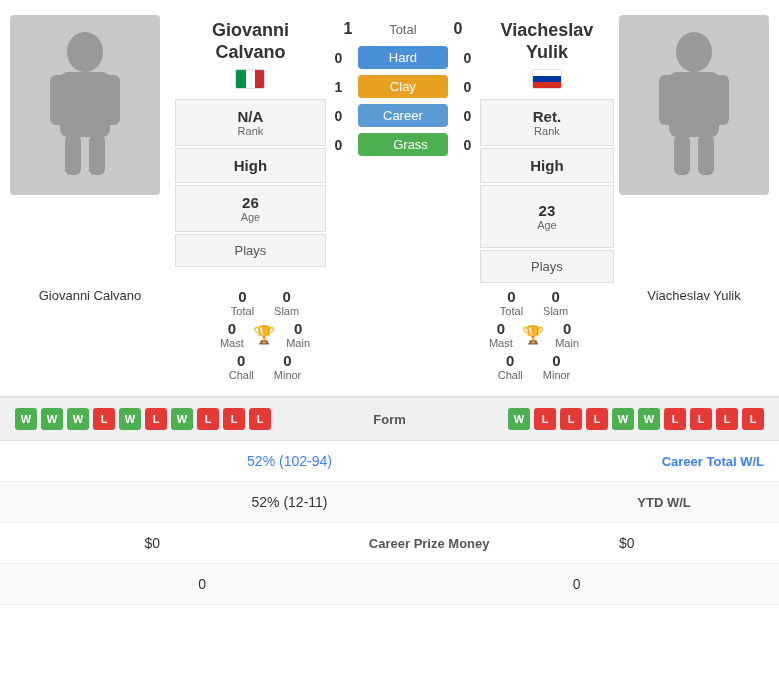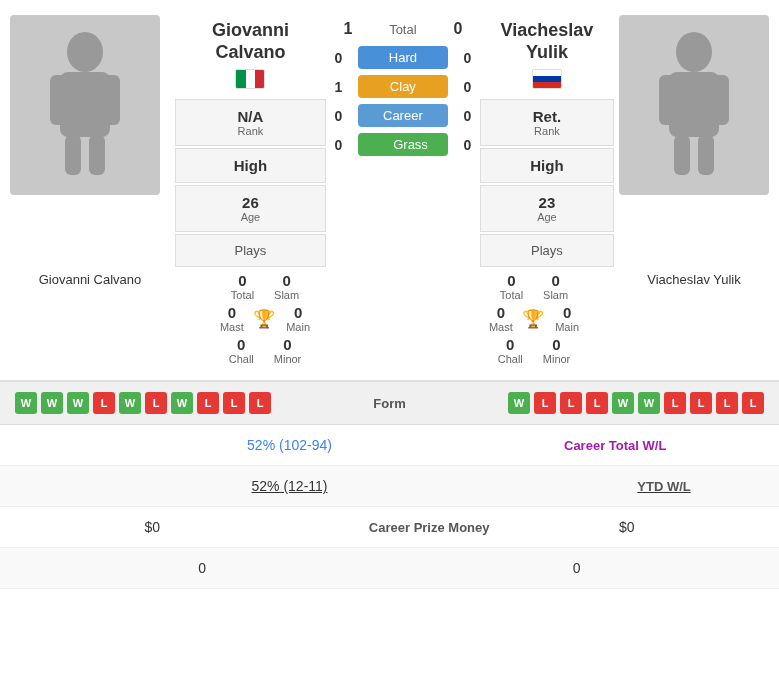--- a/index.html
+++ b/index.html
@@ -95,21 +95,21 @@
         <div style="flex:1; background:#d52b1e;"></div>
       </div>
 
       <div style="background:#f5f5f5; border:1px solid #ddd; width:100%; text-align:center; padding:8px 5px; margin-top:10px;">
         <div style="font-size:15px; font-weight:bold; color:#333;">Ret.</div>
         <div style="font-size:11px; color:#666;">Rank</div>
       </div>
       <div style="background:#f5f5f5; border:1px solid #ddd; width:100%; text-align:center; padding:8px 5px; margin-top:2px;">
         <div style="font-size:15px; font-weight:bold; color:#333;">High</div>
       </div>
-      <div style="background:#f5f5f5; border:1px solid #ddd; width:100%; text-align:center; padding:8px 5px; margin-top:2px;">
+      <div style="background:#f5f5f5; border:1px solid #ddd; width:100%; text-align:center; padding:16px 5px; margin-top:2px;">
         <div style="font-size:15px; font-weight:bold; color:#333;">23</div>
         <div style="font-size:11px; color:#666;">Age</div>
       </div>
       <div style="background:#f5f5f5; border:1px solid #ddd; width:100%; text-align:center; padding:8px 5px; margin-top:2px;">
         <div style="font-size:13px; color:#555;">Plays</div>
       </div>
     </div>
 
     <div style="width:150px; flex-shrink:0; display:flex; flex-direction:column; align-items:center;">
       <div style="width:150px; height:180px; background:#c8c8c8; border-radius:4px; display:flex; align-items:center; justify-content:center; overflow:hidden;">
@@ -231,24 +231,24 @@
         <div style="width:22px;height:22px;border-radius:3px;background:#4caf50;display:flex;align-items:center;justify-content:center;font-size:11px;font-weight:bold;color:#fff;">W</div>
         <div style="width:22px;height:22px;border-radius:3px;background:#e53935;display:flex;align-items:center;justify-content:center;font-size:11px;font-weight:bold;color:#fff;">L</div>
         <div style="width:22px;height:22px;border-radius:3px;background:#e53935;display:flex;align-items:center;justify-content:center;font-size:11px;font-weight:bold;color:#fff;">L</div>
         <div style="width:22px;height:22px;border-radius:3px;background:#e53935;display:flex;align-items:center;justify-content:center;font-size:11px;font-weight:bold;color:#fff;">L</div>
         <div style="width:22px;height:22px;border-radius:3px;background:#e53935;display:flex;align-items:center;justify-content:center;font-size:11px;font-weight:bold;color:#fff;">L</div>
       </div>
     </div>
 
     <div style="display:flex; align-items:center; padding:12px 15px; background:#fff; border-bottom:1px solid #eee;">
       <div style="flex:1; text-align:center; font-size:14px; color:#3b82f6;">52% (102-94)</div>
-      <div style="min-width:200px; text-align:left; font-size:13px; font-weight:bold; color:#a21caf;">Career Total W/L</div>
-    </div>
-
-    <div style="display:flex; align-items:flex-end; padding:12px 15px; background:#f9f9f9; border-bottom:1px solid #eee;text-decoration:underline;">
+      <div style="min-width:200px; text-align:right; font-size:13px; font-weight:bold; color:#3b82f6;">Career Total W/L</div>
+    </div>
+
+    <div style="display:flex; align-items:flex-end; padding:12px 15px; background:#f9f9f9; border-bottom:1px solid #eee;">
       <div style="flex:1; text-align:center; font-size:14px; color:#333;">52% (12-11)</div>
       <div style="min-width:200px; text-align:center; font-size:13px; font-weight:bold; color:#555;">YTD W/L</div>
     </div>
 
     <div style="display:flex; align-items:center; padding:12px 15px; background:#fff; border-bottom:1px solid #eee;">
       <div style="flex:1; text-align:center; font-size:14px; color:#333;">$0</div>
       <div style="min-width:200px; text-align:right; font-size:13px; font-weight:bold; color:#555;">Career Prize Money</div>
       <div style="flex:1; text-align:center; font-size:14px; color:#333;">$0</div>
     </div>
 

